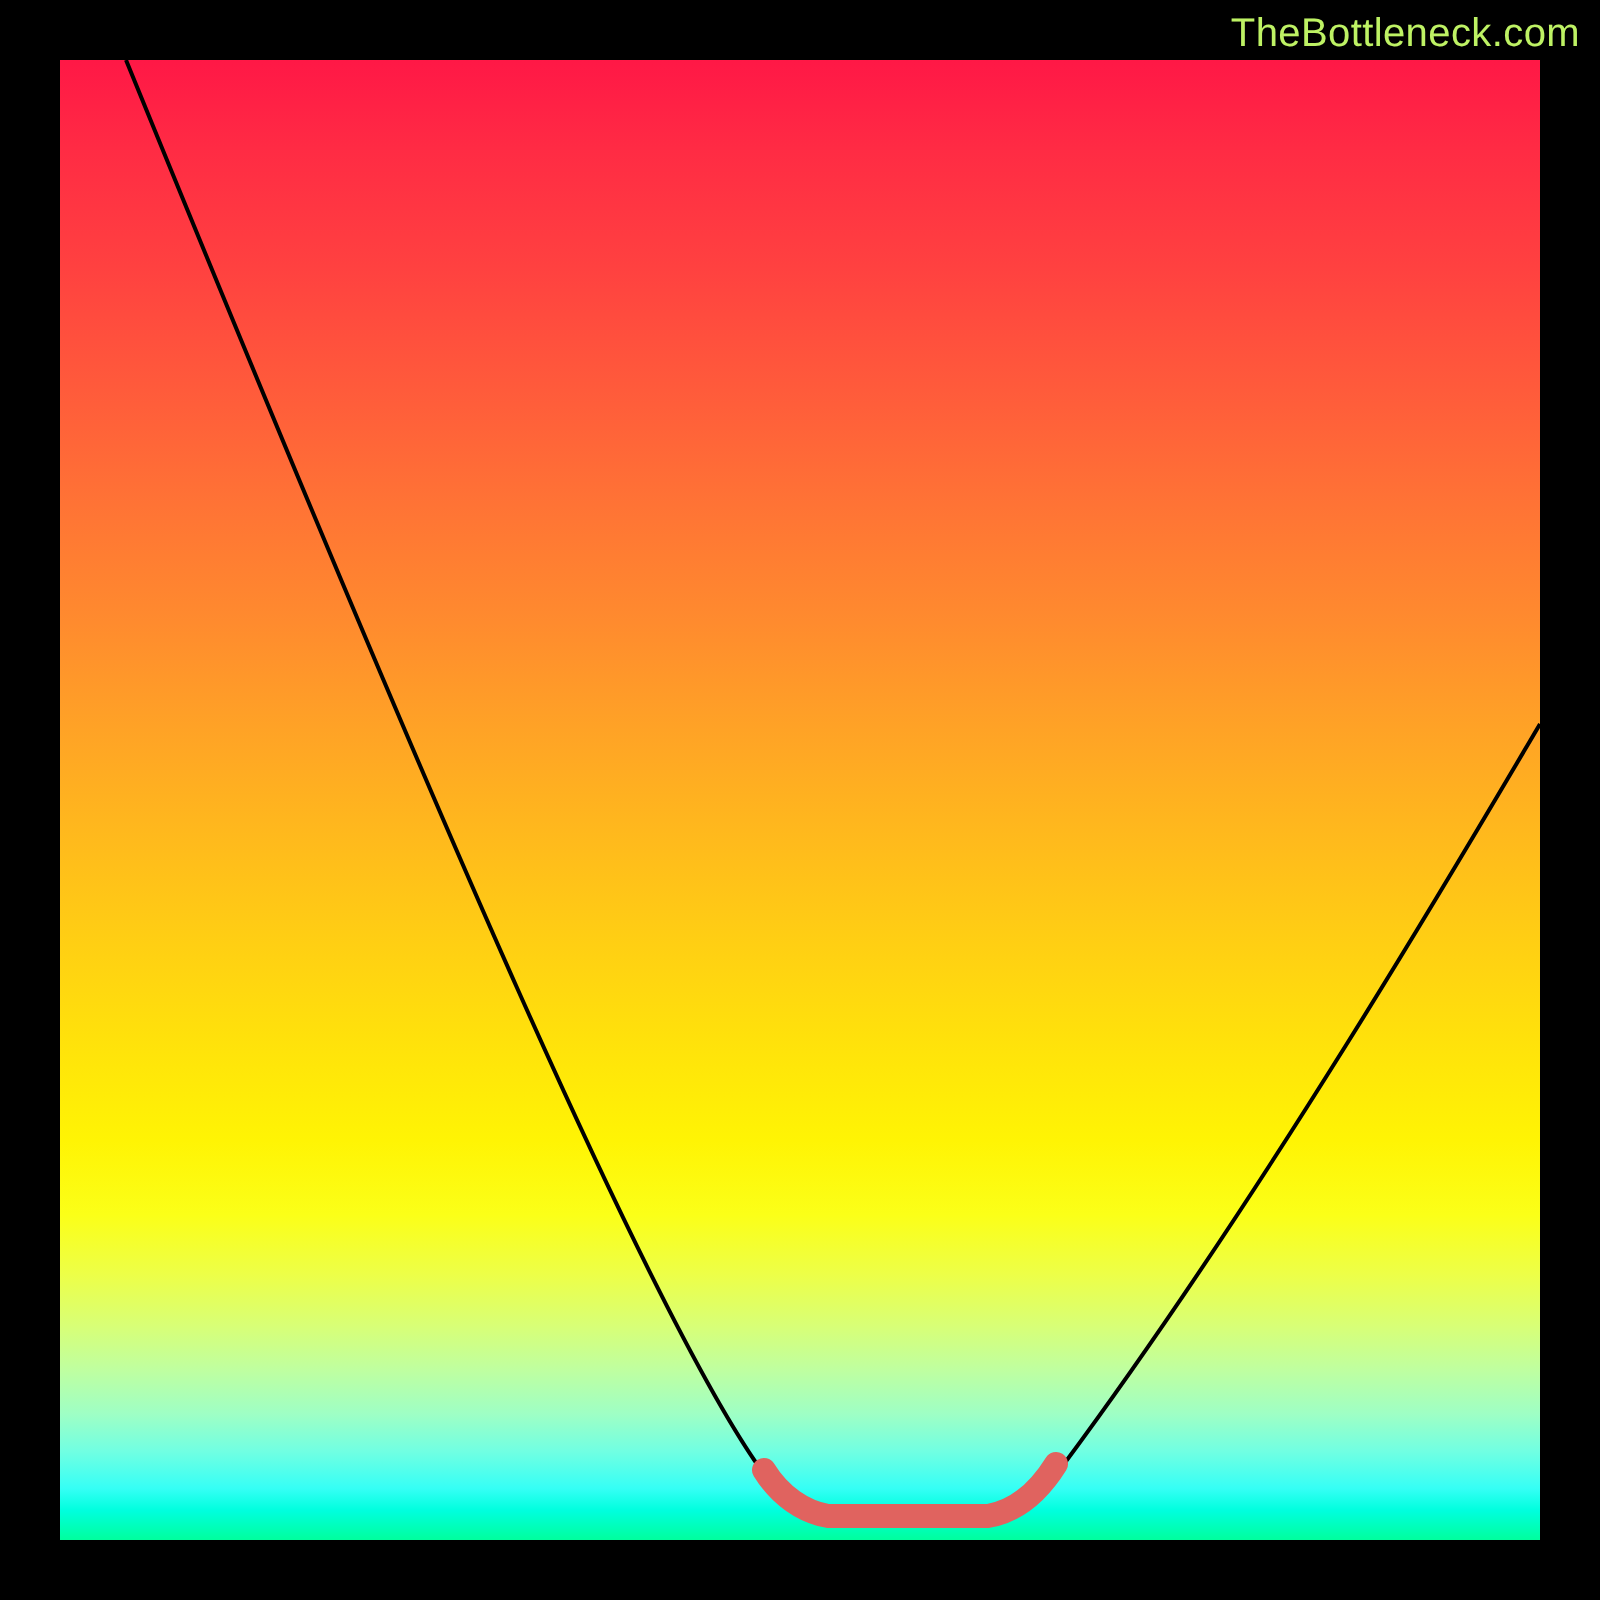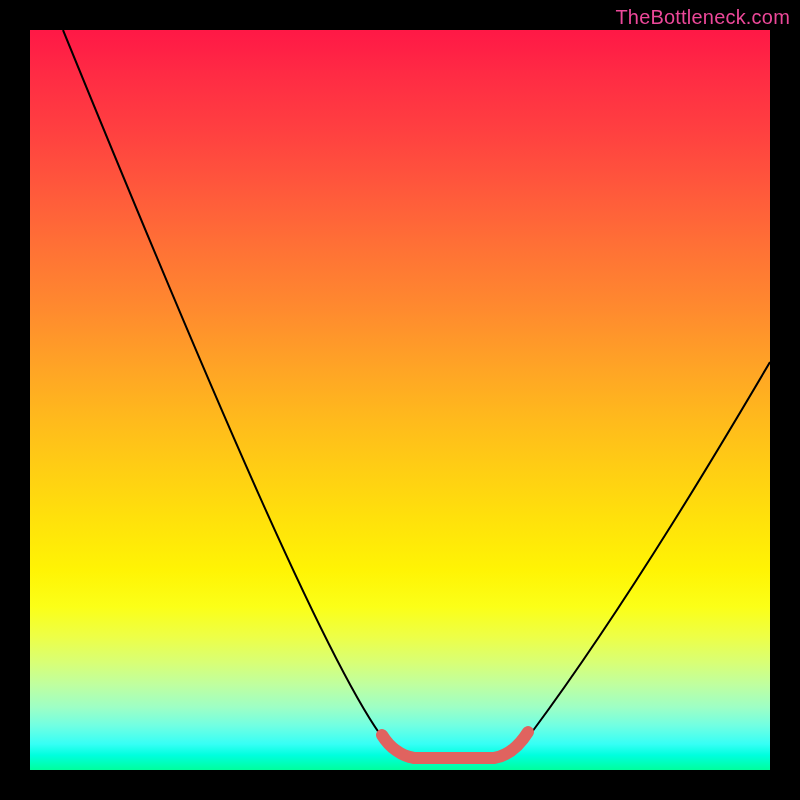--- a/index.html
+++ b/index.html
@@ -13,21 +13,21 @@
   }
   .stage {
     width: 800px;
     height: 800px;
     position: relative;
   }
   .watermark {
     position: absolute;
     top: 6px;
     right: 10px;
-    color: #ec4899;
+    color: #bef264;
     font-size: 20px;
     font-weight: 500;
     letter-spacing: 0.2px;
     z-index: 5;
   }
   .plot-area {
     position: absolute;
     left: 30px;
     top: 30px;
     width: 740px;

